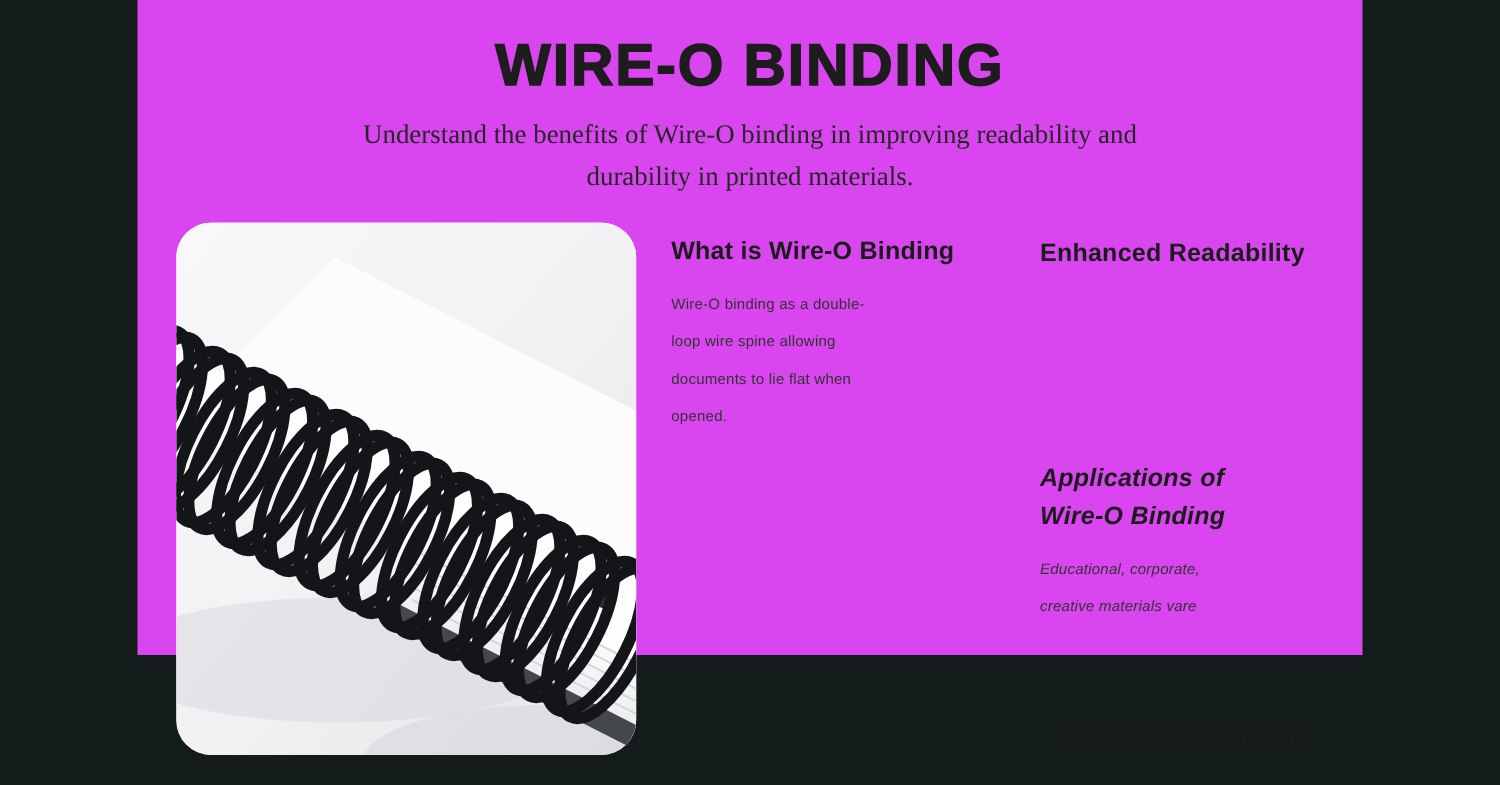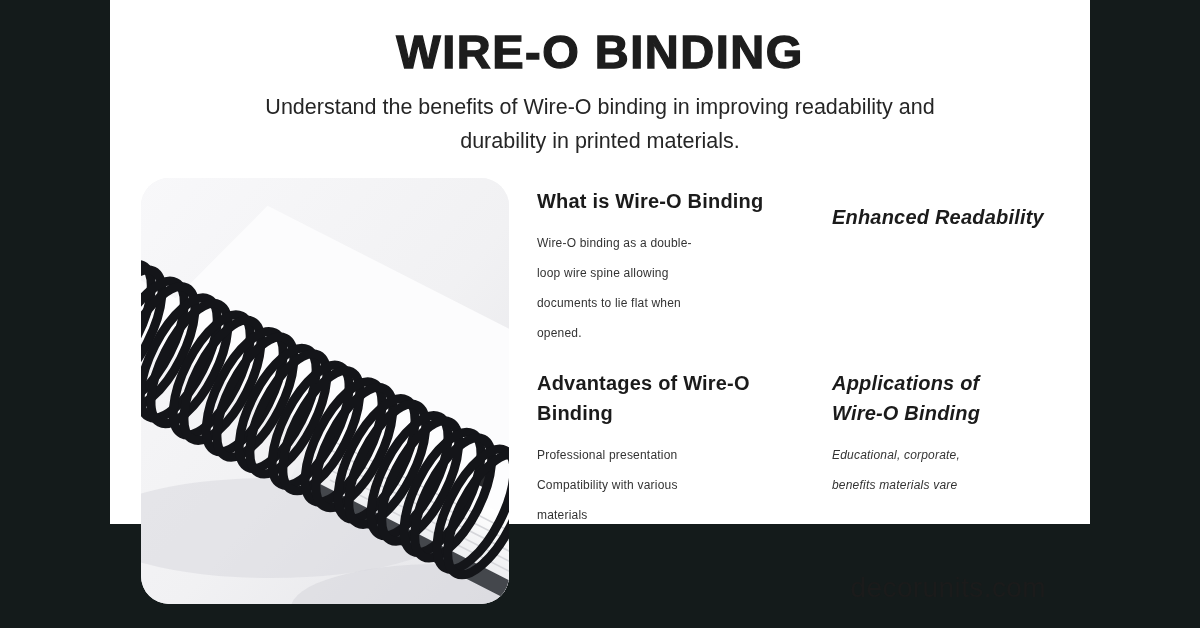--- a/index.html
+++ b/index.html
@@ -8,54 +8,55 @@
     font-family: "Liberation Sans", "DejaVu Sans", sans-serif;
     -webkit-font-smoothing: antialiased;
   }
   .canvas {
     position: relative; width: 1200px; height: 628px;
     background: #141b1b; overflow: hidden;
   }
   .panel {
     position: absolute; left: 110px; top: 0;
     width: 980px; height: 524px;
-    background: #ffffff;
+    background: #d946ef;
   }
   .title {
     position: absolute; top: 24px; left: 0; width: 100%;
     margin: 0; text-align: center;
     font-size: 47px; font-weight: 700; letter-spacing: 1.5px;
     color: #1d1d1d;
     -webkit-text-stroke: 1.3px #1d1d1d;
   }
   .subtitle {
     position: absolute; top: 90px; left: 0; width: 100%;
     margin: 0; text-align: center;
     font-size: 21.5px; line-height: 34px; color: #262626;
     white-space: pre-line;
+    font-family: Liberation Serif, serif;
   }
   .photo-card {
     position: absolute; left: 31px; top: 178px;
     width: 368px; height: 426px;
     border-radius: 28px; overflow: hidden;
     background: #f2f2f4;
   }
   .photo-card svg { display: block; }
   .sec { position: absolute; width: 252px; }
   .sec .h {
     margin: 0; font-size: 20px; font-weight: 700;
     line-height: 30px; color: #1b1b1b; white-space: pre-line;
     letter-spacing: 0.2px;
   }
   .sec .b {
     margin: 12px 0 0 0; font-size: 12px; line-height: 30px;
     color: #333333; white-space: pre-line; letter-spacing: 0.2px;
   }
   .pos-s1 { left: 427px; top: 186px; }
-  .pos-s2 { left: 722px; top: 202px; font-style: italic; }
+  .pos-s2 { left: 722px; top: 188px; }
   .pos-s3 { left: 427px; top: 368px; }
   .pos-s4 { left: 722px; top: 368px; font-style: italic; }
   .brand {
     position: absolute; top: 572px; right: 44px;
     font-size: 28px; color: #1b1b1b; letter-spacing: 0.4px;
   }
 </style>
 </head>
 <body>
 
@@ -132,31 +133,24 @@
       <p class="b">Wire-O binding as a double-
 loop wire spine allowing
 documents to lie flat when
 opened.</p>
     </section>
 
     <section class="sec pos-s2">
       <h3 class="h">Enhanced Readability</h3>
     </section>
 
-    <section class="sec pos-s3">
-      <h3 class="h">Advantages of Wire-O
-Binding</h3>
-      <p class="b">Professional presentation
-Compatibility with various
-materials</p>
-    </section>
 
     <section class="sec pos-s4">
       <h3 class="h">Applications of
 Wire-O Binding</h3>
       <p class="b">Educational, corporate,
-benefits materials vare</p>
+creative materials vare</p>
     </section>
 
     <div class="brand">decorunits.com</div>
 
   </div>
 </div>
 
 </body></html>

